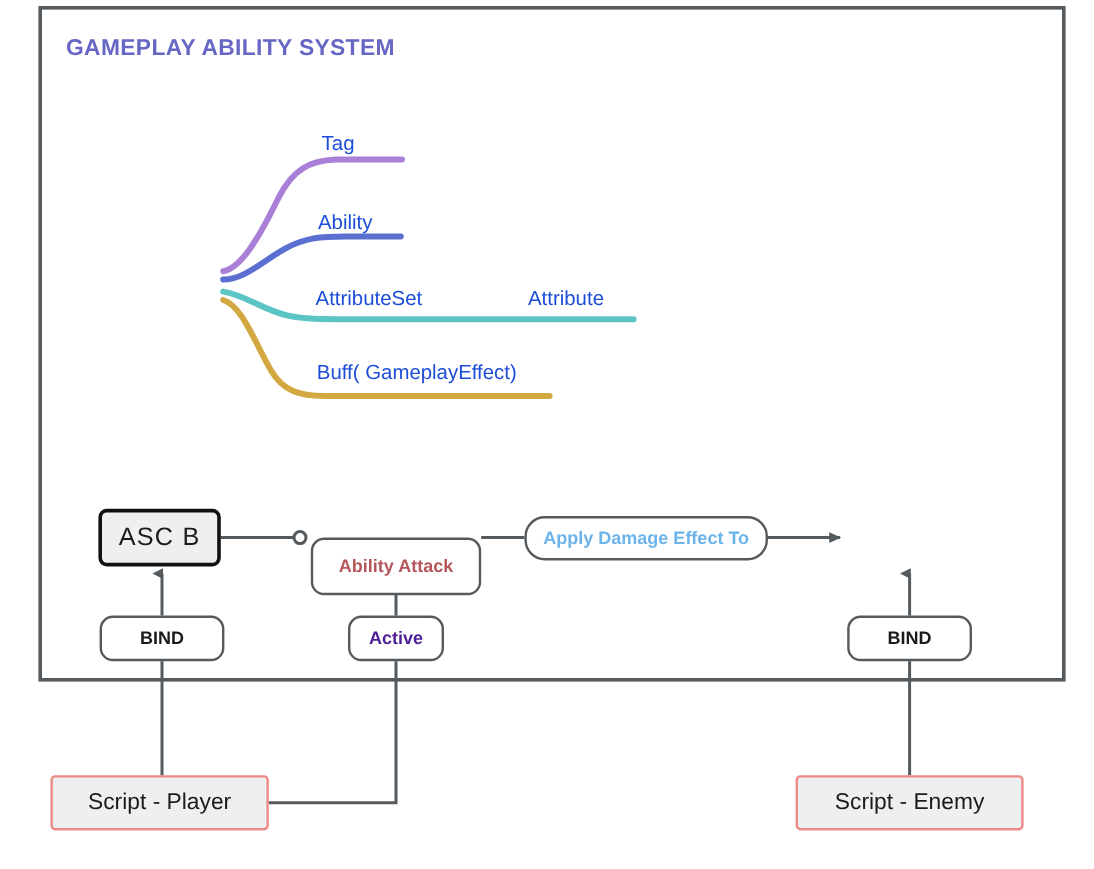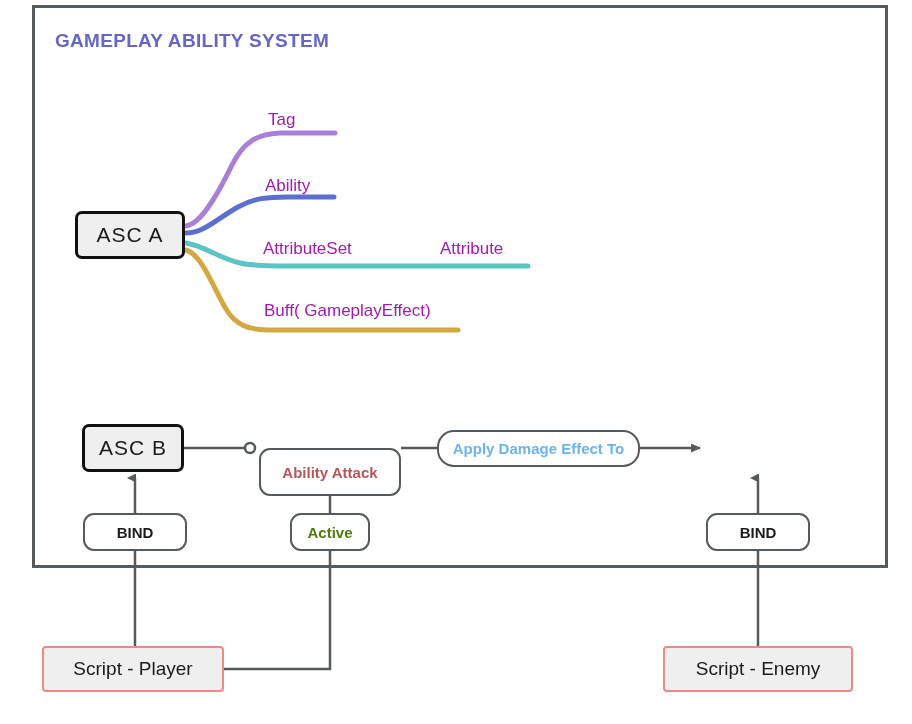--- a/index.html
+++ b/index.html
@@ -87,30 +87,30 @@
     color: #1b1b1b;
   }
 
   
   #node-asc-a      { left: 75px;  top: 211px; width: 110px; height: 48px; }
   #node-asc-b      { left: 82px;  top: 424px; width: 102px; height: 48px; }
   #node-ability-attack { left: 259px; top: 448px; width: 142px; height: 48px; color: #b5565a; }
   #node-apply-damage   { left: 437px; top: 430px; width: 203px; height: 37px; color: #6cb4ec; border-radius: 17px; }
   #node-asc-c      { left: 706px; top: 424px; width: 104px; height: 48px; }
   #node-bind-b     { left: 83px;  top: 513px; width: 104px; height: 38px; color: #1b1b1b; }
-  #node-active     { left: 290px; top: 513px; width: 80px;  height: 38px; color: #4d7c0f; }
+  #node-active     { left: 290px; top: 513px; width: 80px;  height: 38px; color: #4c1d95; }
   #node-bind-c     { left: 706px; top: 513px; width: 104px; height: 38px; color: #1b1b1b; }
   #node-script-player { left: 42px;  top: 646px; width: 182px; height: 46px; }
   #node-script-enemy  { left: 663px; top: 646px; width: 190px; height: 46px; }
 
   
   .branch-label {
     position: absolute;
     font-size: 17px;
-    color: #a21caf;
+    color: #1d4ed8;
     white-space: nowrap;
   }
   #label-tag           { left: 268px; top: 110px; }
   #label-ability       { left: 265px; top: 176px; }
   #label-attributeset  { left: 263px; top: 239px; }
   #label-attribute     { left: 440px; top: 239px; }
   #label-buff          { left: 264px; top: 301px; }
 </style>
 </head>
 <body>
@@ -158,21 +158,20 @@
 
     <line x1="758" y1="646" x2="758" y2="551" stroke="#555a5e" stroke-width="2.5"></line>
   </svg>
 
   <div class="branch-label" id="label-tag">Tag</div>
   <div class="branch-label" id="label-ability">Ability</div>
   <div class="branch-label" id="label-attributeset">AttributeSet</div>
   <div class="branch-label" id="label-attribute">Attribute</div>
   <div class="branch-label" id="label-buff">Buff( GameplayEffect)</div>
 
-  <div class="node box-hard" id="node-asc-a">ASC  A</div>
 
   <div class="node box-hard" id="node-asc-b">ASC B</div>
 
   <div class="node box-round" id="node-ability-attack">Ability Attack</div>
 
   <div class="node box-round" id="node-apply-damage">Apply Damage Effect To</div>
 
 
   <div class="node box-round" id="node-bind-b">BIND</div>
 

